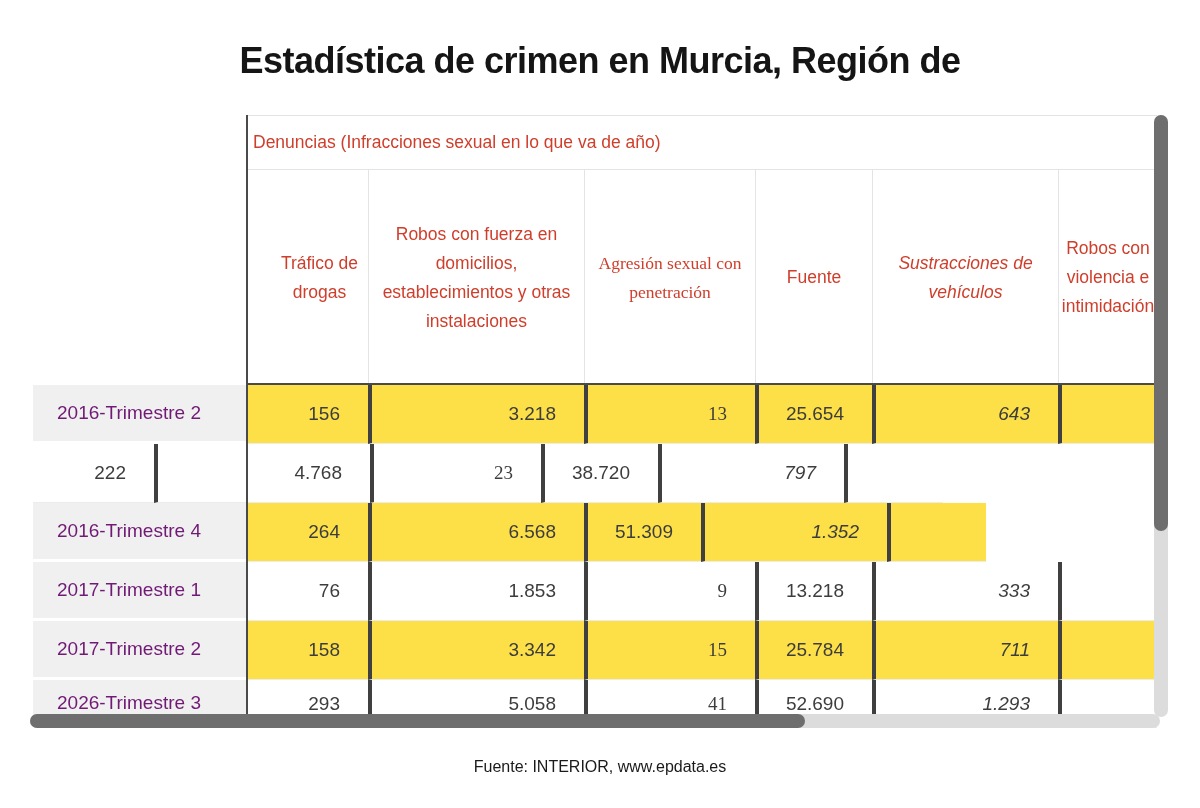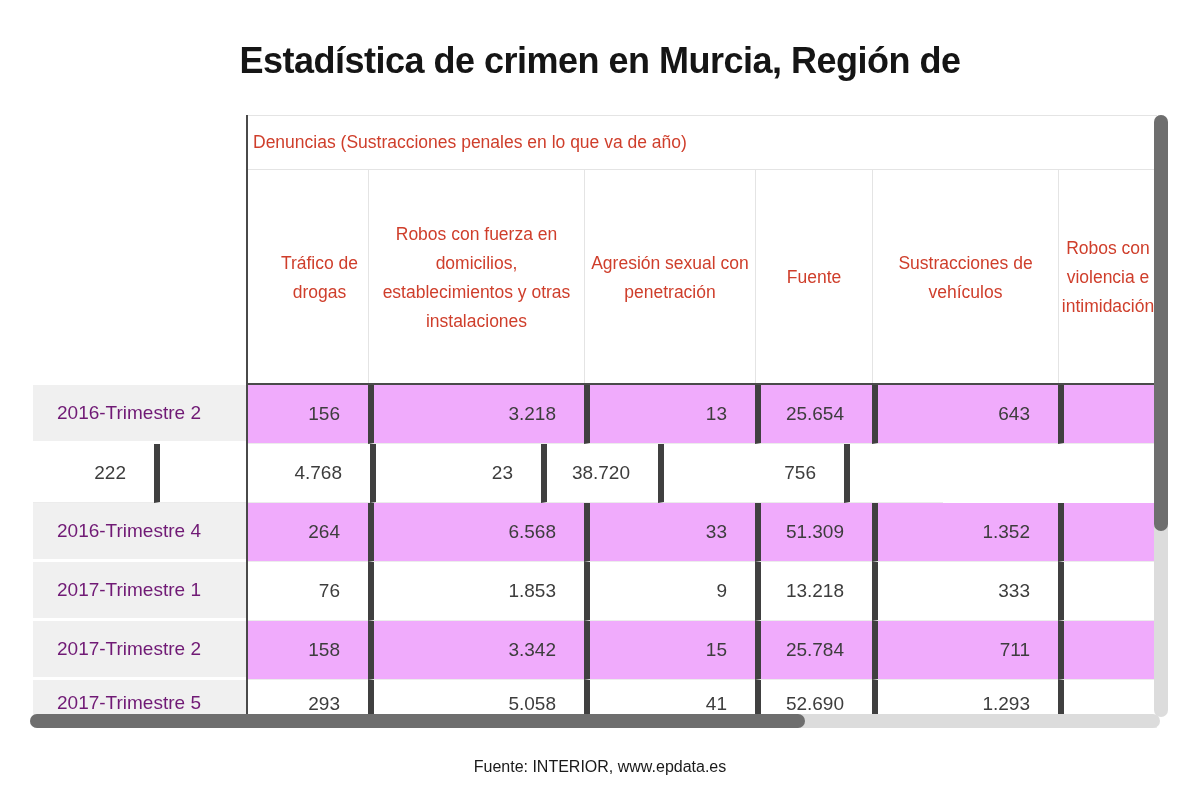--- a/index.html
+++ b/index.html
@@ -25,40 +25,40 @@
   }
   .colhead-row{display:flex;margin-left:214px;height:215px;}
   .colhead-cell{
     box-sizing:border-box;display:flex;align-items:center;justify-content:center;
     text-align:center;color:#cf3e2b;font-size:17.5px;line-height:29px;
     background:#fff;overflow:hidden;
   }
   .colhead-cell + .colhead-cell{border-left:1px solid #e4e4e4;}
   .c1{width:121px;flex:0 0 121px;padding-left:24px;}
   .c2{width:216px;flex:0 0 216px;}
-  .c3{width:171px;flex:0 0 171px;}
+  .c3{width:171px;flex:0 0 171px;font-family:Liberation Serif, serif;}
   .c4{width:117px;flex:0 0 117px;}
-  .c5{width:186px;flex:0 0 186px;}
+  .c5{width:186px;flex:0 0 186px;font-style:italic;}
   .c6{width:99px;flex:0 0 99px;}
   .clipped-head-inner{width:150px;flex:0 0 150px;}
   
   .trow{display:flex;height:59px;}
   .trow.last{height:48px;overflow:hidden;}
   .row-label{
     width:214px;flex:0 0 214px;box-sizing:border-box;background:#f0f0f0;
     border-bottom:3px solid #ffffff;display:flex;align-items:center;
     padding-left:24px;font-size:19px;color:#701a75;
   }
   .dcell{
     box-sizing:border-box;display:flex;align-items:center;justify-content:flex-end;
     padding-right:28px;font-size:19px;color:#3d3d3d;
     border-bottom:1px solid #ececec;
   }
-  .dcell + .dcell{border-left:6px solid #404040;}
-  .trow.odd .dcell{background:#f0abfc;}
+  .dcell + .dcell{border-left:4px solid #404040;}
+  .trow.odd .dcell{background:#fde047;}
   .trow.even .dcell{background:#ffffff;}
   
   .vline-dark{
     position:absolute;left:213px;top:0;width:2px;height:603px;background:#4a4a4a;z-index:3;
   }
   .hline-dark{
     position:absolute;left:214px;top:268px;width:910px;height:2px;background:#4a4a4a;z-index:3;
   }
   
   .vscroll-track{
@@ -82,21 +82,21 @@
     position:absolute;top:758px;left:0;width:1200px;text-align:center;
     font-size:16px;color:#1a1a1a;
   }
 </style>
 </head>
 <body>
 
 <div class="page-title">Estadística de crimen en Murcia, Región de</div>
 
 <div class="table-wrap">
-  <div class="denuncias-row">Denuncias (Sustracciones penales en lo que va de año)</div>
+  <div class="denuncias-row">Denuncias (Infracciones sexual en lo que va de año)</div>
 
   <div class="colhead-row">
     <div class="colhead-cell c1">Tráfico de drogas</div>
     <div class="colhead-cell c2">Robos con fuerza en domicilios, establecimientos y otras instalaciones</div>
     <div class="colhead-cell c3">Agresión sexual con penetración</div>
     <div class="colhead-cell c4">Fuente</div>
     <div class="colhead-cell c5">Sustracciones de vehículos</div>
     <div class="colhead-cell c6">
       <div class="clipped-head-inner">Robos con violencia e intimidación</div>
     </div>
@@ -110,28 +110,27 @@
         <div class="dcell c3">13</div>
         <div class="dcell c4">25.654</div>
         <div class="dcell c5">643</div>
         <div class="dcell c6"></div>
       </div>
       <div class="trow even">
         <div class="dcell c1">222</div>
         <div class="dcell c2">4.768</div>
         <div class="dcell c3">23</div>
         <div class="dcell c4">38.720</div>
-        <div class="dcell c5">756</div>
+        <div class="dcell c5">797</div>
         <div class="dcell c6"></div>
       </div>
       <div class="trow odd">
         <div class="row-label">2016-Trimestre 4</div>
         <div class="dcell c1">264</div>
         <div class="dcell c2">6.568</div>
-        <div class="dcell c3">33</div>
         <div class="dcell c4">51.309</div>
         <div class="dcell c5">1.352</div>
         <div class="dcell c6"></div>
       </div>
       <div class="trow even">
         <div class="row-label">2017-Trimestre 1</div>
         <div class="dcell c1">76</div>
         <div class="dcell c2">1.853</div>
         <div class="dcell c3">9</div>
         <div class="dcell c4">13.218</div>
@@ -141,21 +140,21 @@
       <div class="trow odd">
         <div class="row-label">2017-Trimestre 2</div>
         <div class="dcell c1">158</div>
         <div class="dcell c2">3.342</div>
         <div class="dcell c3">15</div>
         <div class="dcell c4">25.784</div>
         <div class="dcell c5">711</div>
         <div class="dcell c6"></div>
       </div>
       <div class="trow even last">
-        <div class="row-label">2017-Trimestre 5</div>
+        <div class="row-label">2026-Trimestre 3</div>
         <div class="dcell c1">293</div>
         <div class="dcell c2">5.058</div>
         <div class="dcell c3">41</div>
         <div class="dcell c4">52.690</div>
         <div class="dcell c5">1.293</div>
         <div class="dcell c6"></div>
       </div>
     </div>
 
   <div class="vline-dark"></div>

